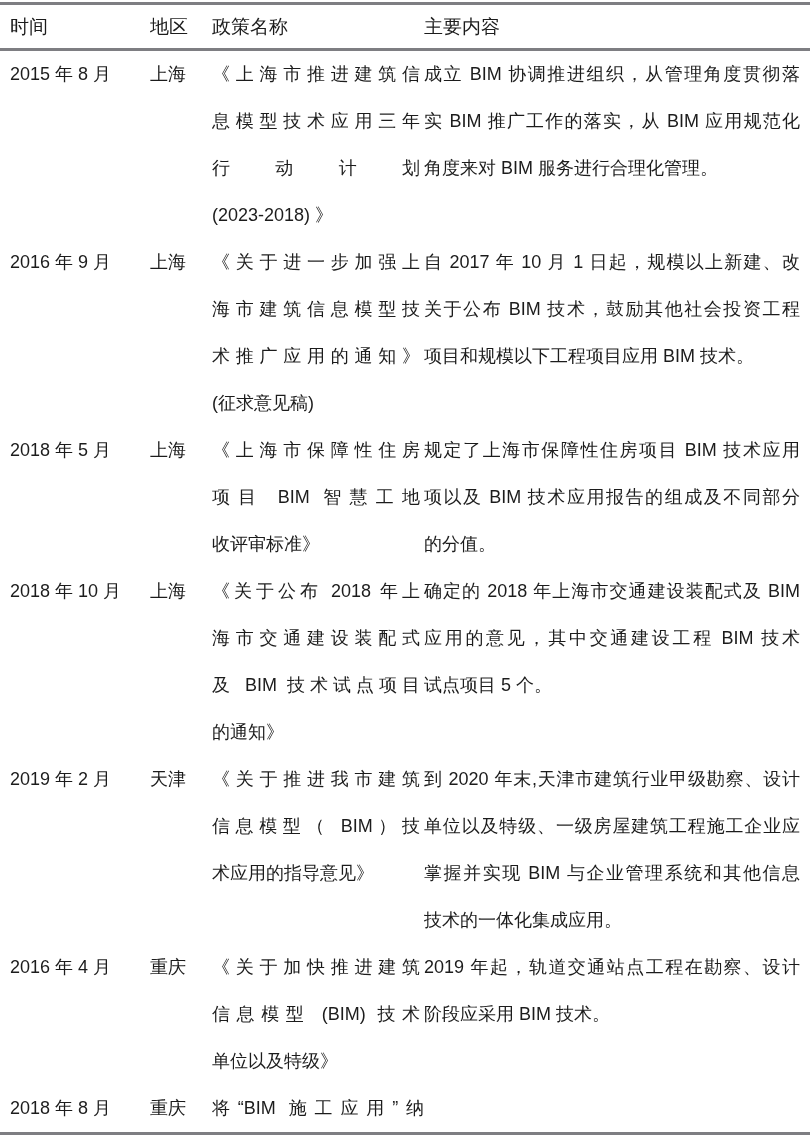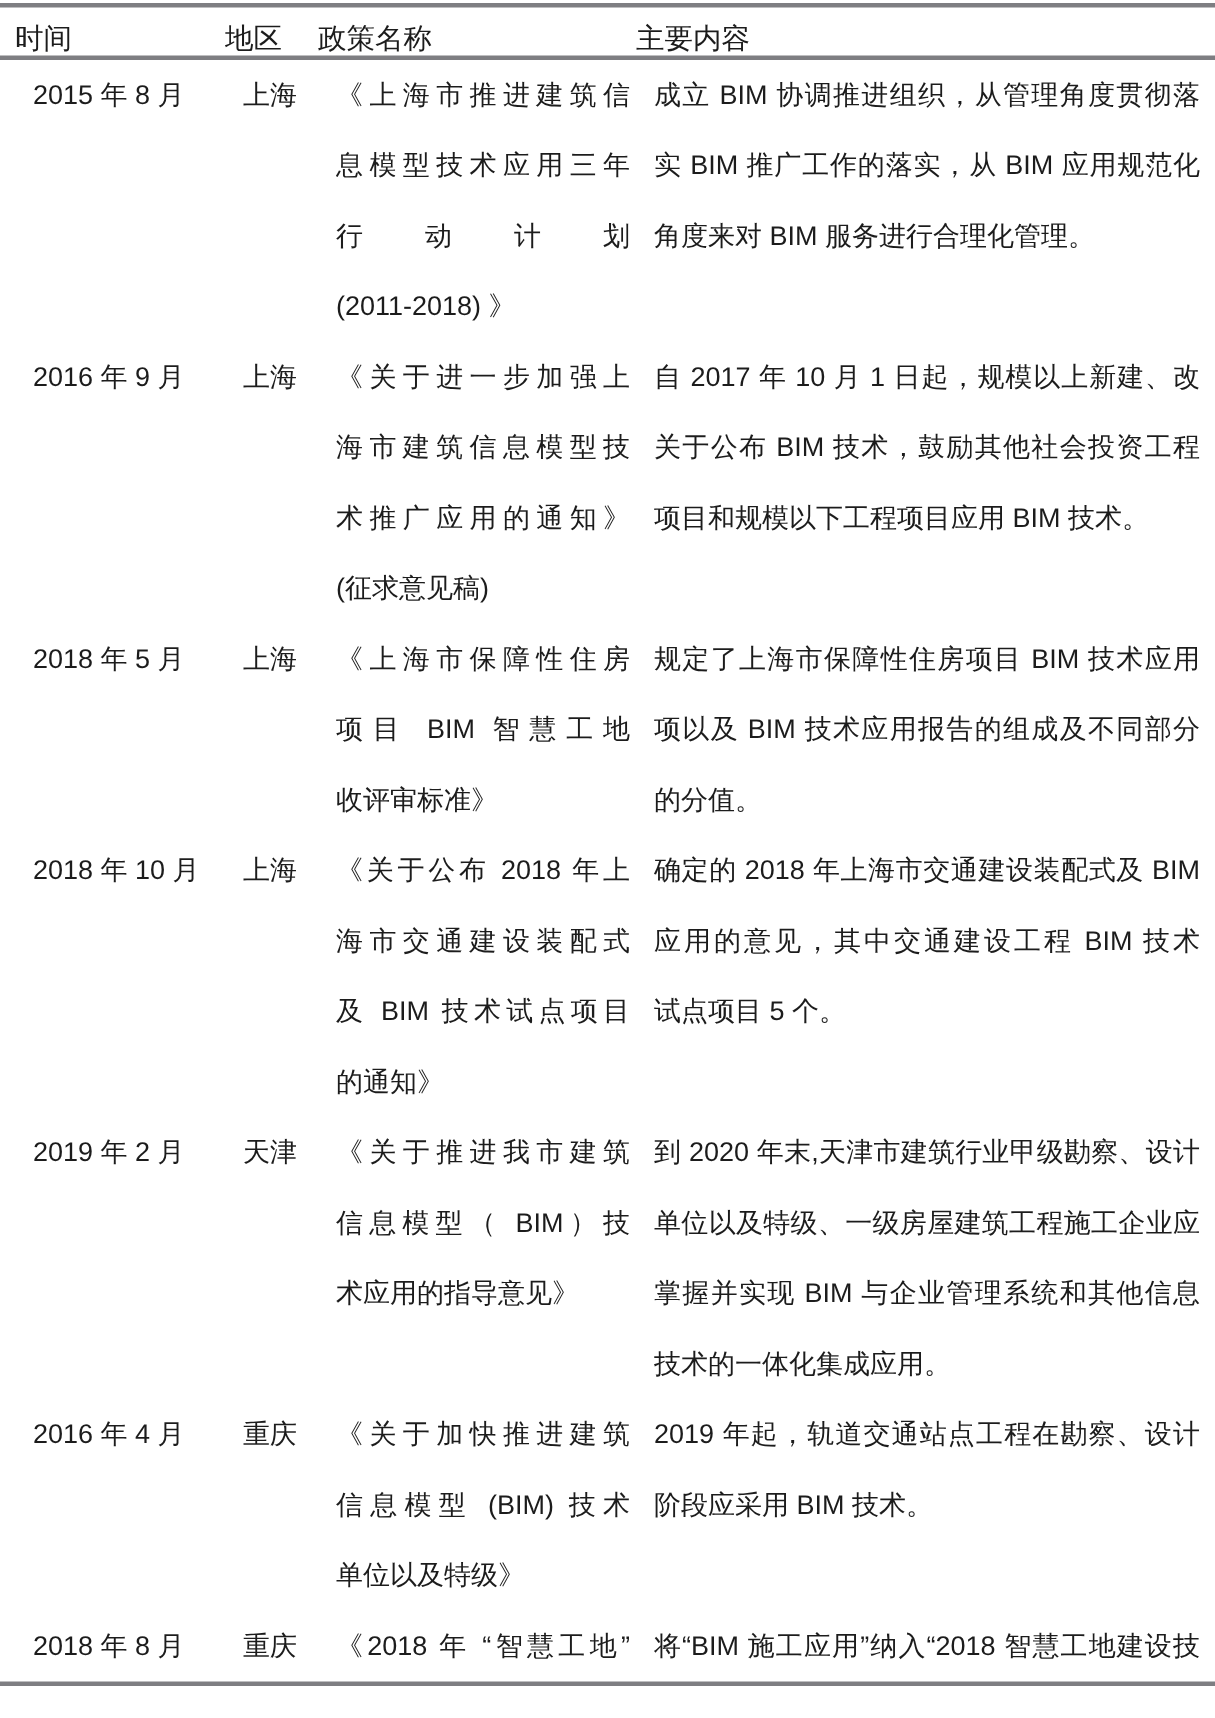--- a/index.html
+++ b/index.html
@@ -26,36 +26,35 @@
     background: var(--border-color);
   }
   .rule.top { margin-top: 2px; }
   .grid-row {
     display: grid;
     grid-template-columns: 140px 62px 212px 376px;
     padding: 0 10px;
     width: 810px;
   }
   .header-row {
-    height: 32px;
+    height: 43px;
     line-height: 44px;
     font-size: 19px;
   }
   .header-cell { overflow: hidden; white-space: nowrap; }
   .cell {
     overflow: hidden;
     font-size: 18px;
   }
   .c-policy { padding-right: 4px; }
   .line {
     height: 47px;
     line-height: 47px;
     overflow: hidden;
     text-align: left;
-    margin-left: 12px;
   }
   .line.just {
     text-align: justify;
     text-align-last: justify;
   }
 </style>
 </head>
 <body>
 
 <div class="page">
@@ -75,21 +74,21 @@
         <div class="cell c-time">
           <div class="line">2015 年 8 月</div>
         </div>
         <div class="cell c-region">
           <div class="line">上海</div>
         </div>
         <div class="cell c-policy">
           <div class="line just">《上海市推进建筑信</div>
           <div class="line just">息模型技术应用三年</div>
           <div class="line just">行动计划</div>
-          <div class="line">(2011-2018) 》</div>
+          <div class="line">(2023-2018) 》</div>
         </div>
         <div class="cell c-content">
           <div class="line just">成立 BIM 协调推进组织，从管理角度贯彻落</div>
           <div class="line just">实 BIM 推广工作的落实，从 BIM 应用规范化</div>
           <div class="line">角度来对 BIM 服务进行合理化管理。</div>
         </div>
       </div>
       <div class="grid-row trow">
         <div class="cell c-time">
           <div class="line">2016 年 9 月</div>
@@ -182,23 +181,20 @@
           <div class="line">阶段应采用 BIM 技术。</div>
         </div>
       </div>
       <div class="grid-row trow">
         <div class="cell c-time">
           <div class="line">2018 年 8 月</div>
         </div>
         <div class="cell c-region">
           <div class="line">重庆</div>
         </div>
-        <div class="cell c-policy">
-          <div class="line just">《2018 年 “智慧工地”</div>
-        </div>
         <div class="cell c-content">
           <div class="line just">将“BIM 施工应用”纳入“2018 智慧工地建设技</div>
         </div>
       </div>
     </div>
 
   <div class="rule bottom"></div>
 </div>
 
 </body></html>

